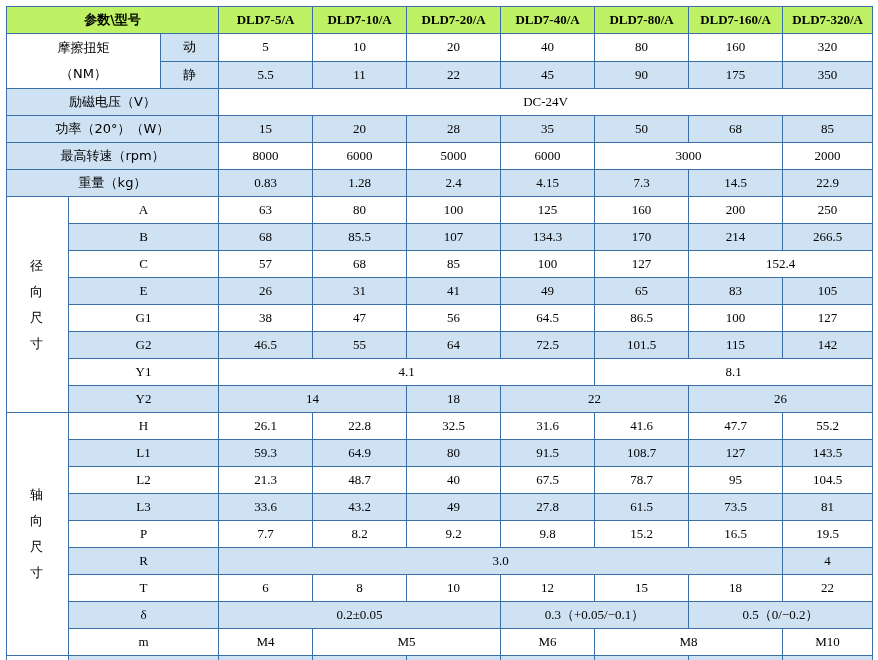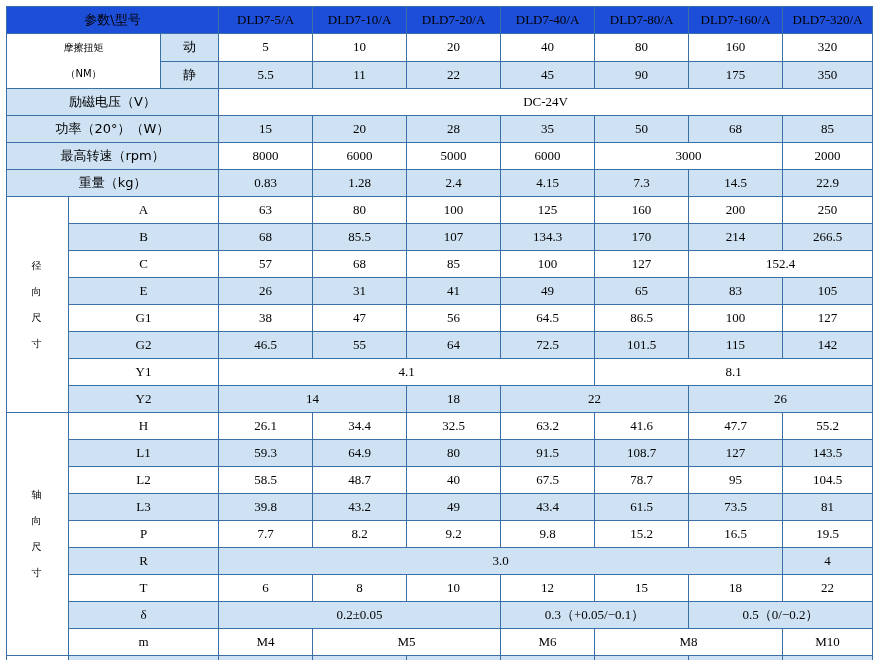--- a/index.html
+++ b/index.html
@@ -25,37 +25,38 @@
     vertical-align: middle;
     font-size: 13px;
     height: 24px;
     padding: 1px 2px;
     overflow: hidden;
     white-space: nowrap;
   }
   td.shade { background: #cfe2f3; }
   td.plain { background: #ffffff; }
   td.hdr {
-    background: #1d4ed8;
+    background: #bef264;
     font-size: 13.5px;
+    font-weight: bold;
   }
   td.grp {
     background: #ffffff;
     font-size: 13.5px;
     letter-spacing: 2px;
   }
   td.sub {
     font-size: 13px;
   }
   .cjk { font-family: "DejaVu Sans", sans-serif; font-size: 12.5px; }
   .grpchar {
     display: block;
     line-height: 26px;
     font-family: "DejaVu Sans", sans-serif;
-    font-size: 10px;
+    font-size: 13px;
   }
 </style>
 </head>
 <body>
 
 <table id="spec-table">
   <colgroup>
     <col style="width:62px">
       <col style="width:92px">
       <col style="width:58px">
@@ -222,53 +223,53 @@
 
     <tr>
       <td class="grp" rowspan="9">
         <span class="grpchar">轴</span>
         <span class="grpchar">向</span>
         <span class="grpchar">尺</span>
         <span class="grpchar">寸</span>
       </td>
       <td class="plain sub" colspan="2">H</td>
       <td class="plain">26.1</td>
-      <td class="plain">34.4</td>
+      <td class="plain">22.8</td>
       <td class="plain">32.5</td>
-      <td class="plain">63.2</td>
+      <td class="plain">31.6</td>
       <td class="plain">41.6</td>
       <td class="plain">47.7</td>
       <td class="plain">55.2</td>
     </tr>
     <tr>
       <td class="shade sub" colspan="2">L1</td>
       <td class="shade">59.3</td>
       <td class="shade">64.9</td>
       <td class="shade">80</td>
       <td class="shade">91.5</td>
       <td class="shade">108.7</td>
       <td class="shade">127</td>
       <td class="shade">143.5</td>
     </tr>
     <tr>
       <td class="plain sub" colspan="2">L2</td>
-      <td class="plain">58.5</td>
+      <td class="plain">21.3</td>
       <td class="plain">48.7</td>
       <td class="plain">40</td>
       <td class="plain">67.5</td>
       <td class="plain">78.7</td>
       <td class="plain">95</td>
       <td class="plain">104.5</td>
     </tr>
     <tr>
       <td class="shade sub" colspan="2">L3</td>
-      <td class="shade">39.8</td>
+      <td class="shade">33.6</td>
       <td class="shade">43.2</td>
       <td class="shade">49</td>
-      <td class="shade">43.4</td>
+      <td class="shade">27.8</td>
       <td class="shade">61.5</td>
       <td class="shade">73.5</td>
       <td class="shade">81</td>
     </tr>
     <tr>
       <td class="plain sub" colspan="2">P</td>
       <td class="plain">7.7</td>
       <td class="plain">8.2</td>
       <td class="plain">9.2</td>
       <td class="plain">9.8</td>

